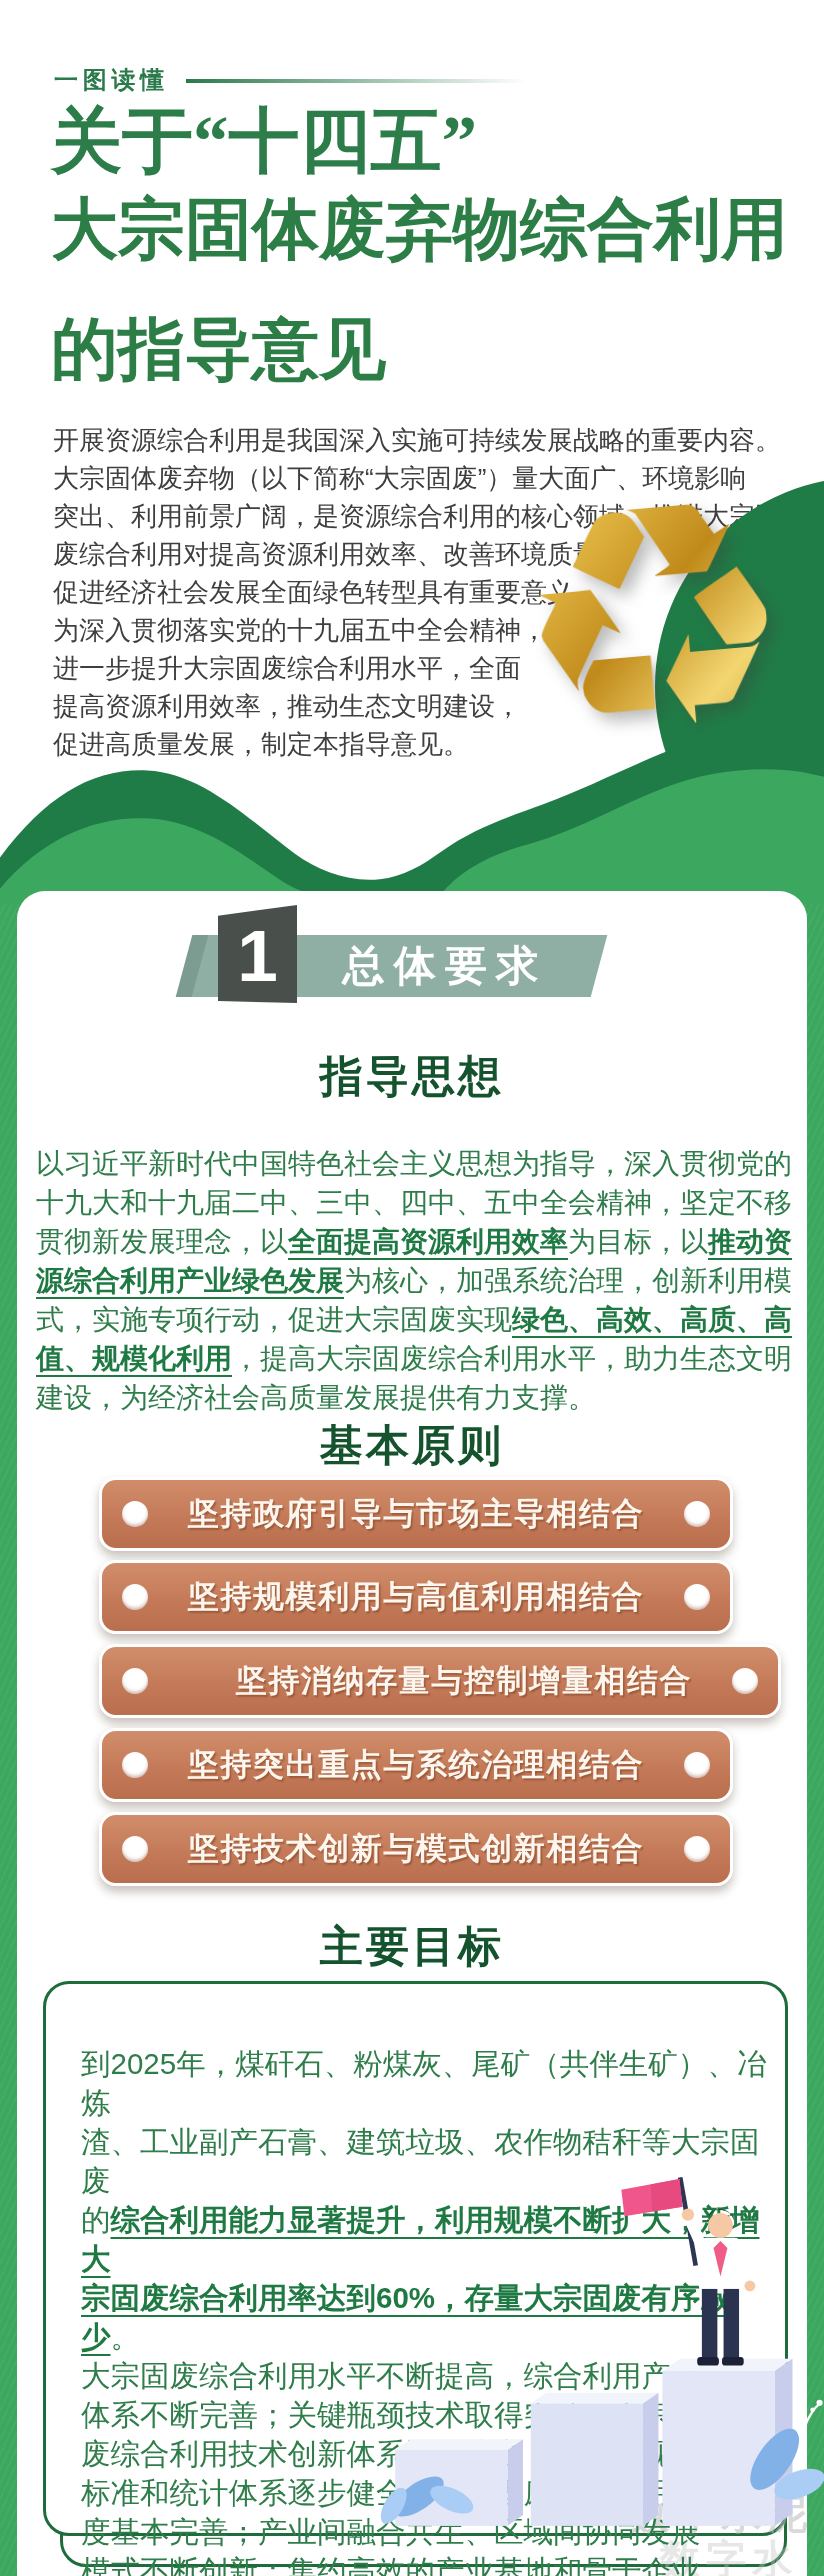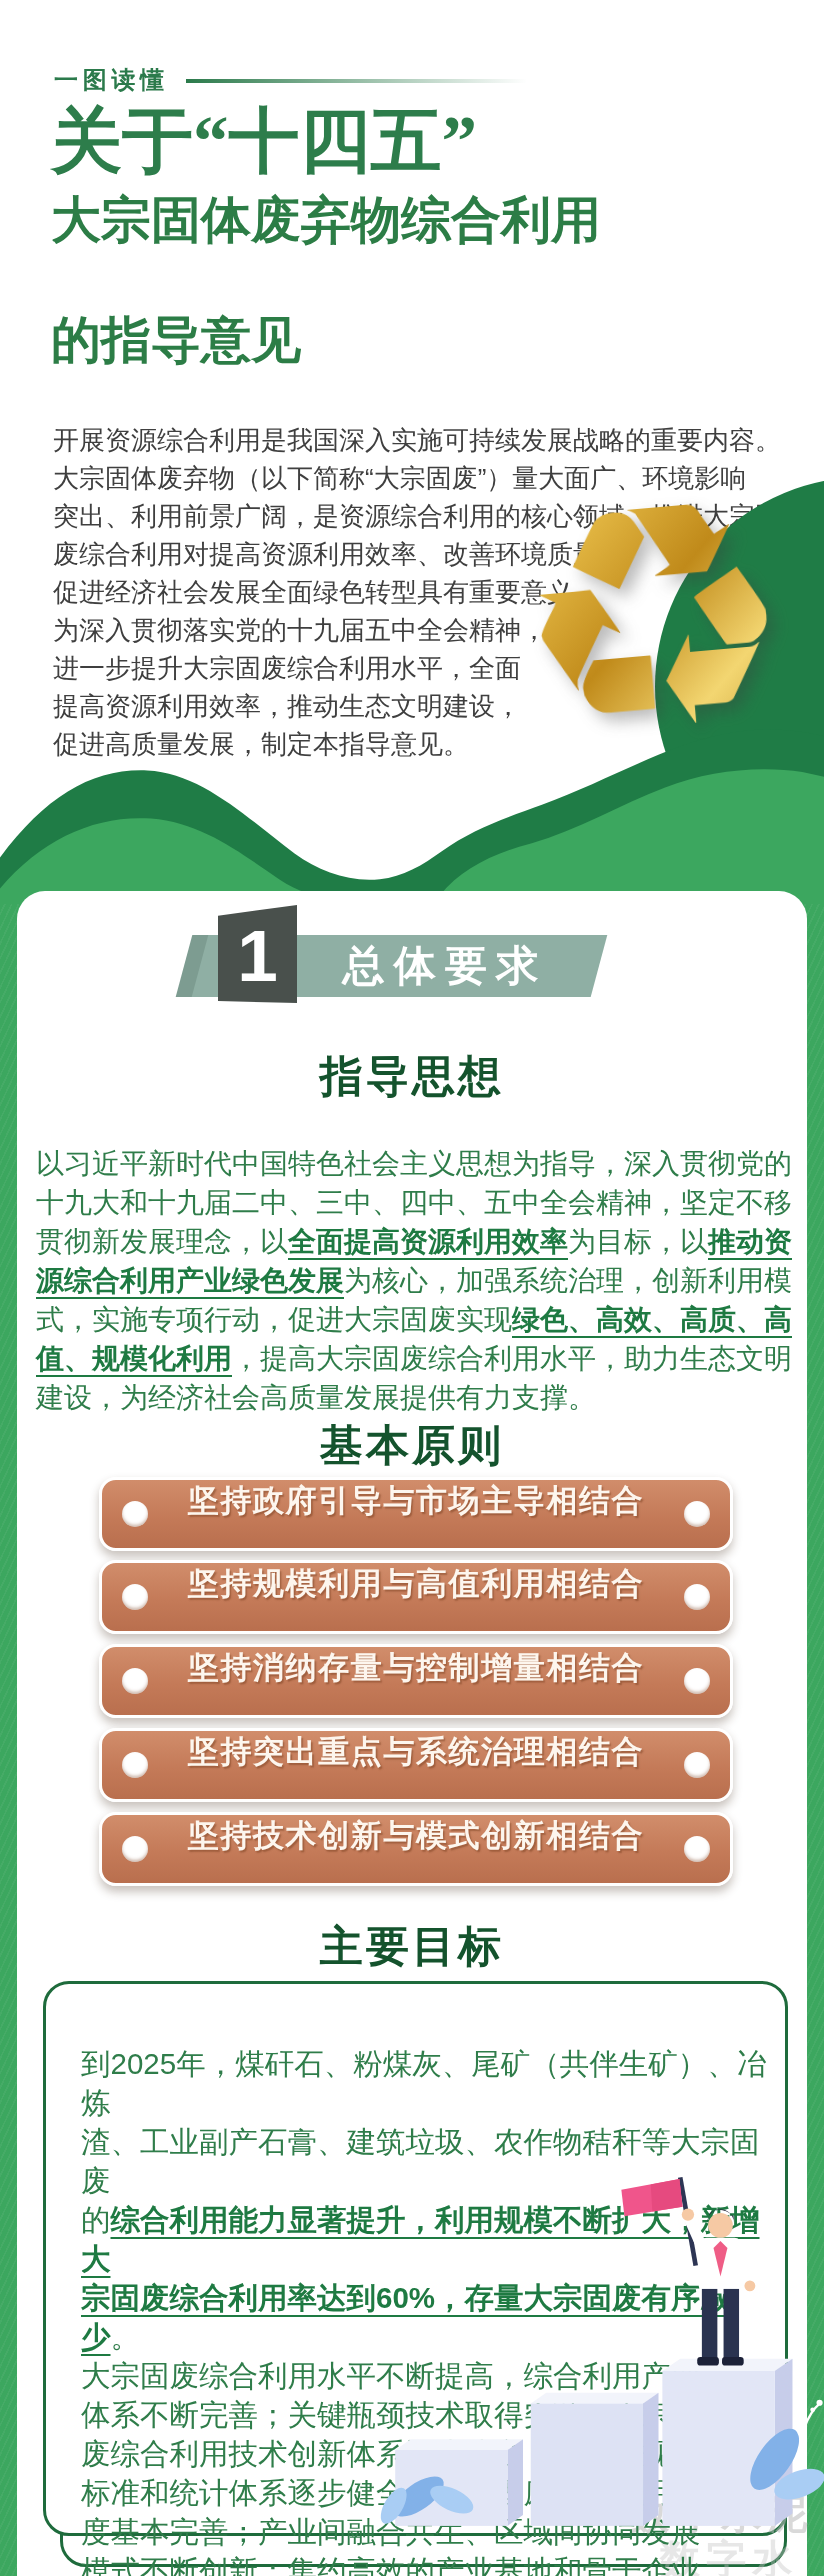--- a/index.html
+++ b/index.html
@@ -6,21 +6,21 @@
   .page{position:relative;width:824px;height:2576px;overflow:hidden;background:#ffffff;
         font-family:"Liberation Sans","DejaVu Sans",sans-serif;}
 
   
   .kicker{position:absolute;left:54px;top:64px;font-family:"Liberation Serif","DejaVu Serif",serif;
           font-size:24px;font-weight:800;color:#2b7a4b;letter-spacing:4.7px;}
   .kicker-line{position:absolute;left:186px;top:79px;width:341px;height:3.9px;
                background:linear-gradient(to right,#2b7a4b,rgba(43,122,75,0));}
   .title-serif{position:absolute;left:51px;top:102px;font-family:"Liberation Serif","DejaVu Serif",serif;
                font-size:71px;font-weight:900;color:#2d7d4b;line-height:1.1;white-space:nowrap;}
-  .title-bold{position:absolute;left:51px;font-size:50px;font-weight:900;color:#2c7d46;
+  .title-bold{position:absolute;left:51px;font-size:67px;font-weight:900;color:#2c7d46;
               line-height:1;white-space:nowrap;letter-spacing:0px;}
   .tb1{top:195px;} .tb2{top:268px;margin-top:47px;}
 
   .intro{position:absolute;left:53px;top:381px;width:744px;font-size:26px;line-height:38px;
          color:#3f3f3f;white-space:pre-line;margin-top:40px;}
 
   
   .hero-blob{position:absolute;left:655px;top:477px;width:419px;height:419px;border-radius:50%;
              background:#1f7c46;z-index:1;}
   .waves{position:absolute;left:0;top:671px;width:824px;height:233px;z-index:2;}
@@ -54,27 +54,27 @@
 
   .richtext{white-space:pre-line;}
   .guiding-p{position:absolute;left:36px;top:1116px;width:767px;font-size:28px;line-height:39px;
              color:#2f7d4a;z-index:5;}
   .bu{font-weight:900;color:#1e7a42;text-decoration:underline;text-decoration-thickness:2.3px;
       text-underline-offset:7px;}
 
   
   .pill{position:absolute;left:99px;width:628px;height:68px;border:3.9px solid #ffffff;border-radius:17px;
         background:linear-gradient(180deg,#d18d6b 0%,#c47a58 55%,#b96f4e 100%);
-        box-shadow:0 5.4px 9.3px rgba(60,40,20,.28);z-index:5;display:flex;justify-content:center;}
+        box-shadow:0 5.4px 9.3px rgba(60,40,20,.28);z-index:5;display:flex;align-items:center;justify-content:center;}
   .pill span.lbl{color:#fdf6ee;font-size:31px;font-weight:900;letter-spacing:1.6px;
                  text-shadow:1.6px 2.3px 1.6px rgba(110,55,25,.45);}
   .dot{position:absolute;top:50%;width:26px;height:26px;border-radius:50%;background:#ffffff;
        transform:translateY(-50%);box-shadow:inset 0 -2.3px 3.1px rgba(120,60,30,.35);}
   .dot-l{left:20px;} .dot-r{right:20px;}
-  .p1{top:1477px;} .p2{top:1560px;} .p3{top:1644px;} .p4{top:1728px;} .p5{top:1812px;}
+  .p1{top:1477px;} .p2{top:1560px;} .p3{top:1644px;padding-left:48px;} .p4{top:1728px;} .p5{top:1812px;}
 
   
   .goals-echo{position:absolute;left:60px;top:2008px;width:721px;height:553px;border:3.1px solid #1e6b3c;
               border-radius:26px;background:transparent;z-index:4;}
   .goals-card{position:absolute;left:43px;top:1981px;width:739px;height:549px;background:#ffffff;
               border:3.1px solid #1e6b3c;border-radius:26px;z-index:5;}
   .goals-p{position:absolute;left:81px;top:2014px;width:698px;font-size:29.5px;line-height:39px;
            color:#2f7d4a;z-index:7;}
   .watermark{position:absolute;color:rgba(185,185,185,.55);font-size:40px;letter-spacing:6.2px;
              font-weight:700;z-index:6;}

